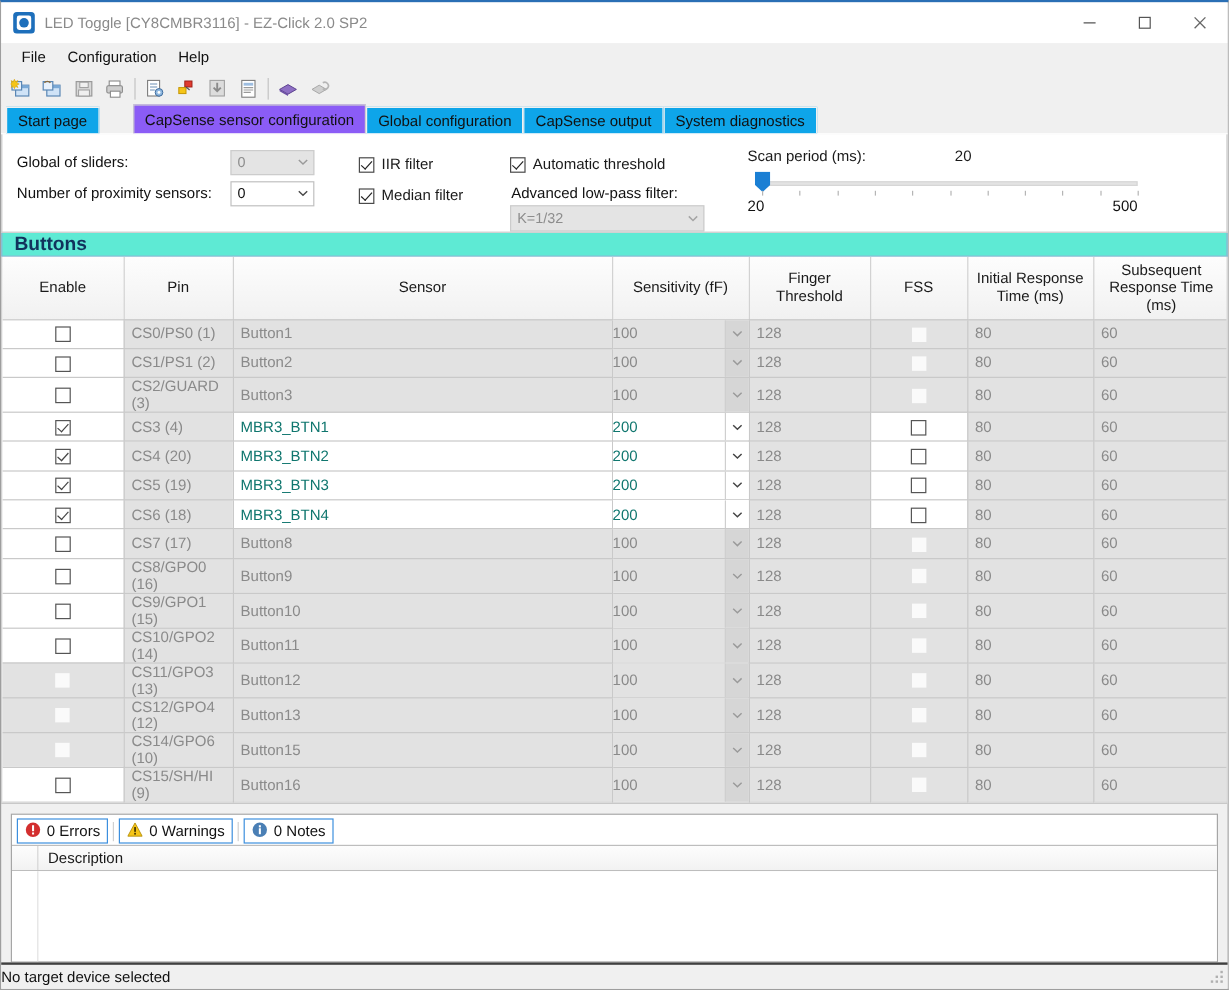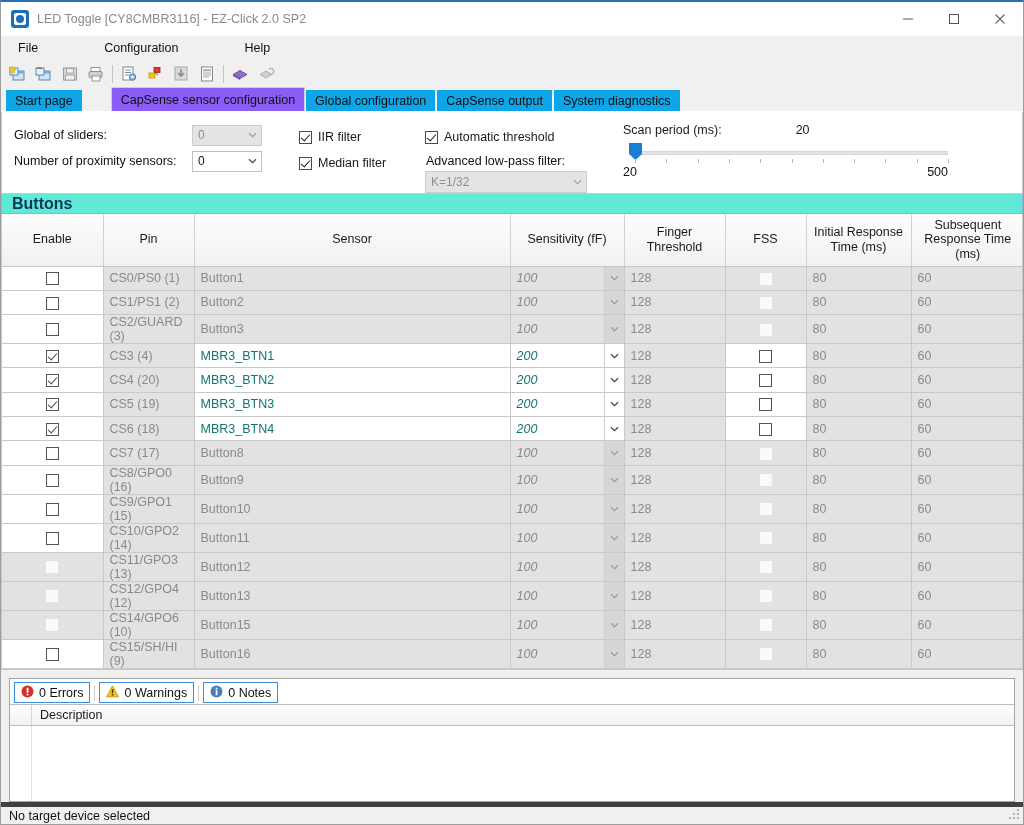--- a/index.html
+++ b/index.html
@@ -42,21 +42,21 @@
   .title-text { font-size:12.5px; color:#8a8a8a; flex:1 1 auto; }
   .win-btns { display:flex; height:34px; }
   .win-btn {
     width:46px;height:34px; display:flex;align-items:center;justify-content:center;
     color:#555;
   }
   .win-btn svg { display:block; }
   
   .menubar {
     height:24px; display:flex; align-items:center;
-    background:#f0f0f0; padding-left:8px; flex:0 0 24px;gap:48px;
+    background:#f0f0f0; padding-left:8px; flex:0 0 24px;
   }
   .menu-item { padding:3px 9px; font-size:12.5px; color:#111; }
   
   .toolbar {
     height:28px; display:flex; align-items:center;
     background:#f0f0f0; padding-left:4px; flex:0 0 28px;
   }
   .tb-icon { width:26px;height:24px; display:flex;align-items:center;justify-content:center; }
   .tb-sep { width:1px;height:18px;background:#c4c4c4;margin:0 3px; }
   
@@ -169,21 +169,21 @@
   }
   .cb.checked::after{
     content:""; position:absolute; left:3px; top:0px;
     width:4px;height:8px;border:solid #444;border-width:0 1.6px 1.6px 0;
     transform:rotate(42deg);
   }
   .cb.dis { border:none; background:#fafafa; width:12px;height:12px; }
   td.sens { padding:0; position:relative; }
   .sens-in {
     height:100%; display:flex; align-items:center;
-    padding-left:6px; font-size:12.5px;font-style:italic;
+    font-size:12.5px;
   }
   .sens-arrow {
     position:absolute; right:0; top:0; bottom:0; width:20px;
     display:flex; align-items:center; justify-content:center;
     border-left:1px solid #cfcfcf;
   }
   .sens-arrow.dis { background:#d6d6d6; border-left:1px solid #cfcfcf; }
   
   .msg-panel {
     margin:8px 8px 0 8px; background:#ffffff;
@@ -202,22 +202,22 @@
     background:linear-gradient(to bottom,#fdfdfd,#f2f2f2);
     display:flex; align-items:center;
   }
   .msg-head .gut { width:22px; height:100%; border-right:1px solid #d5d5d5; }
   .msg-head .dsc { padding-left:8px; font-size:12.5px; }
   .msg-body { flex:1 1 auto; background:#ffffff; display:flex; }
   .msg-body .gut { width:22px; border-right:1px solid #e2e2e2; background:#fff; }
   
   .statusbar {
     height:22px; flex:0 0 22px; display:flex; align-items:center;
-    border-top:5px solid #404040; background:#f0f0f0;
-    font-size:12.5px; padding-left:8px; color:#111;
+    border-top:2px solid #404040; background:#f0f0f0;
+    font-size:12.5px; color:#111;
     position:relative;
   }
   .grip { position:absolute; right:3px; bottom:3px; width:12px;height:12px; }
   .grip i { position:absolute; width:2px;height:2px;background:#b0b0b0; }
 </style>
 </head>
 <body>
 
 <div class="window">
 

